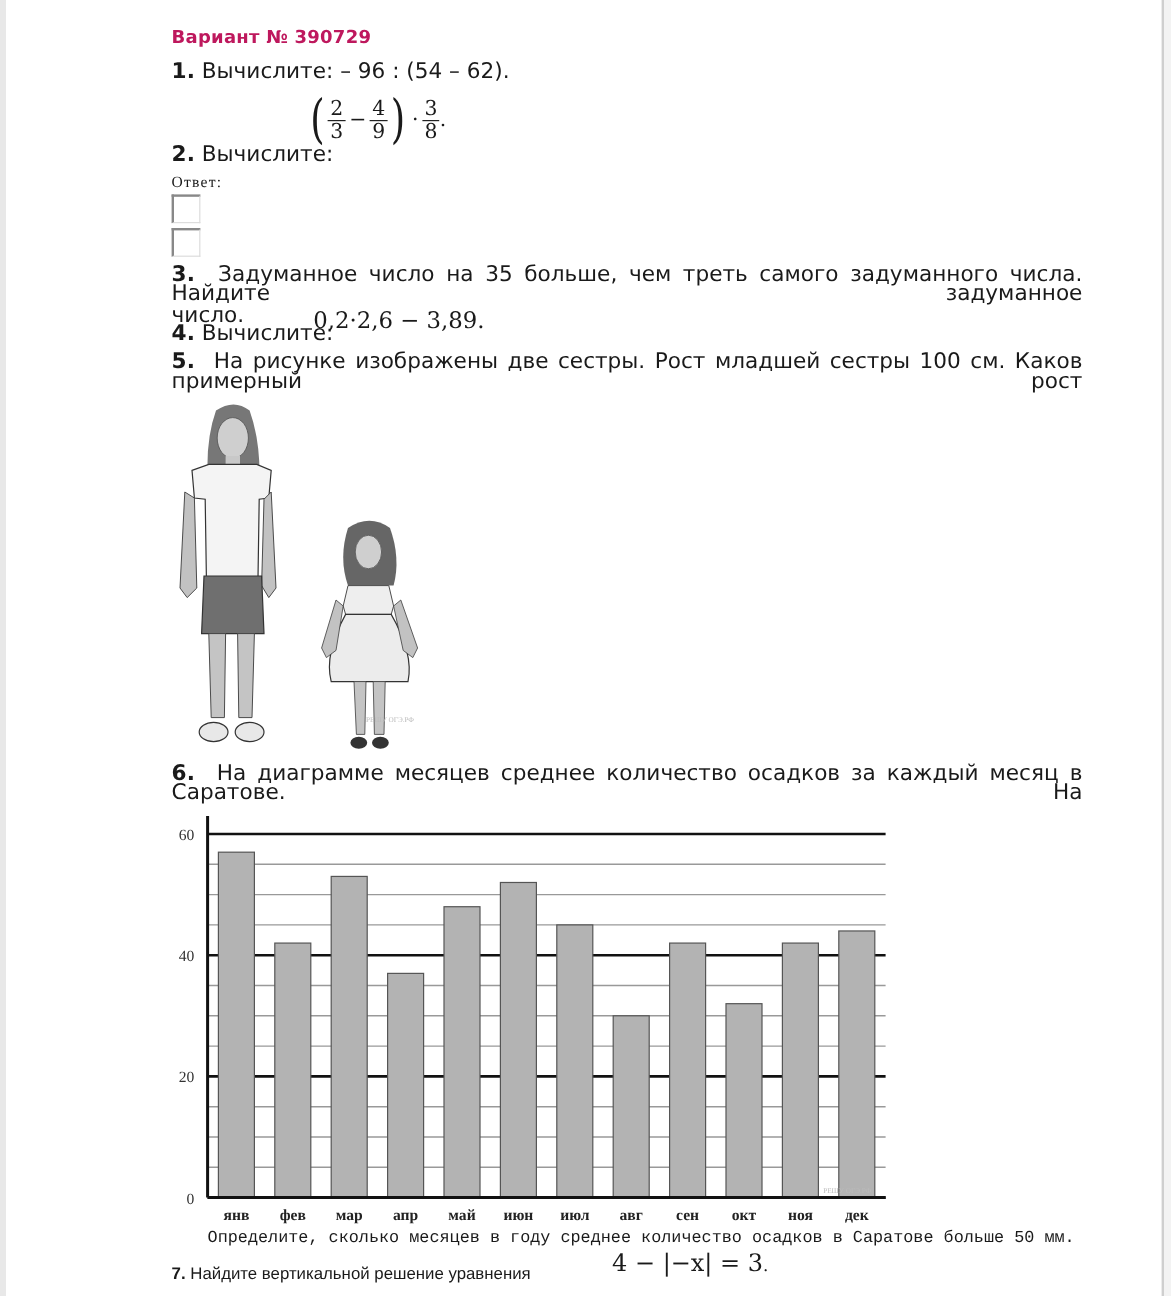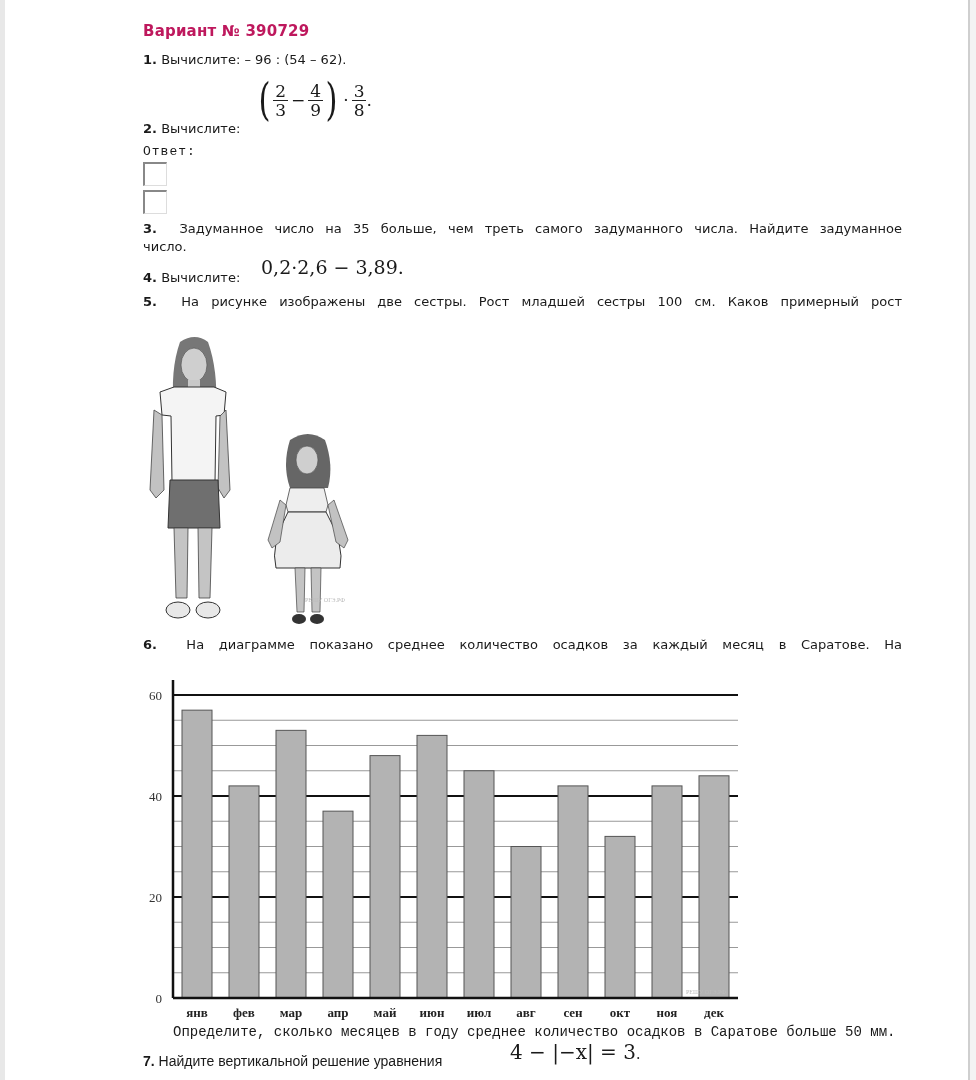--- a/index.html
+++ b/index.html
@@ -3,30 +3,30 @@
 <meta charset="utf-8">
 <style>
   html, body { margin:0; padding:0; }
   body { width:976px; height:1080px; background:#ffffff; position:relative; overflow:hidden;
          font-family:"DejaVu Sans", sans-serif; color:#1a1a1a; }
   .left-strip { position:absolute; left:0; top:0; width:5px; height:1080px; background:#e8e8e8; }
   .right-border { position:absolute; left:968px; top:0; width:2px; height:1080px; background:#cfcfcf; }
   .right-strip { position:absolute; left:970px; top:0; width:6px; height:1080px; background:#f3f3f3; }
   .abs { position:absolute; }
   .title { left:143px; top:22px; font-size:15px; font-weight:bold; color:#be185d; font-family:"DejaVu Sans", sans-serif; letter-spacing:0.2px; }
-  .txt { font-size:13px; line-height:16px; white-space:nowrap; }
+  .txt { font-size:18px; line-height:16px; white-space:nowrap; }
   .num { font-weight:bold; }
   .math { font-family:"DejaVu Serif", serif; }
   .just { text-align:justify; text-align-last:justify; white-space:normal; }
   .frac { display:inline-block; vertical-align:middle; text-align:center; font-family:"DejaVu Serif", serif; font-size:17px; line-height:18px; }
   .frac .n { display:block; padding:0 2px; border-bottom:1px solid #222; }
   .frac .d { display:block; padding:0 2px; }
   .paren { font-family:"DejaVu Serif", serif; font-size:44px; font-weight:200; vertical-align:middle; line-height:44px; display:inline-block; transform:scaleX(0.7); }
   .answer-box { position:absolute; width:24px; height:24px; border-top:2px solid #888; border-left:2px solid #888; border-right:1px solid #ddd; border-bottom:1px solid #ddd; box-sizing:border-box; background:#fff; }
-  .mono { font-family:Liberation Mono, monospace; font-size:13px; letter-spacing:1px; }
+  .mono { font-family:Liberation Serif, serif; font-size:13px; letter-spacing:1px; }
   .cond { font-family:"Liberation Sans", sans-serif; font-size:14px; }
   svg text { font-family:"Liberation Serif", serif; }
 </style>
 </head>
 <body>
 
 <div class="left-strip"></div>
 <div class="right-border"></div>
 <div class="right-strip"></div>
 
@@ -105,21 +105,21 @@
     <path d="M194 170 L188 175 L196 212 L204 218 L208 210Z" fill="#c2c2c2" stroke="#444" stroke-width="0.7"></path>
     <path d="M155 238 L165 238 L164 282 L157 282Z" fill="#c4c4c4" stroke="#444" stroke-width="0.7"></path>
     <path d="M171 238 L181 238 L180 282 L172 282Z" fill="#c4c4c4" stroke="#444" stroke-width="0.7"></path>
     <ellipse cx="159" cy="289" rx="7" ry="5" fill="#333"></ellipse>
     <ellipse cx="177" cy="289" rx="7" ry="5" fill="#333"></ellipse>
   </g>
   <text x="165" y="272" font-size="6" fill="#bbb">РЕШУ ОГЭ.РФ</text>
 </svg>
 
 <div class="abs txt" style="left:143px; top:637px; width:759px;">
-  <div class="just"><span class="num">6.</span>&nbsp; <span>На диаграмме показано среднее количество осадков за каждый месяц в Саратове. На</span></div>
+  <div class="just"><span class="num">6.</span>&nbsp; <span>На диаграмме месяцев среднее количество осадков за каждый месяц в Саратове. На</span></div>
 </div>
 
 <svg id="chart" class="abs" style="left:130px; top:680px;" width="620" height="340" viewBox="0 0 620 340">
   <g id="grid">
       <line x1="43" x2="608" y1="318" y2="318" stroke="#111" stroke-width="2.2"></line>
       <line x1="43" x2="608" y1="292.75" y2="292.75" stroke="#999" stroke-width="1.2"></line>
       <line x1="43" x2="608" y1="267.5" y2="267.5" stroke="#999" stroke-width="1.2"></line>
       <line x1="43" x2="608" y1="242.25" y2="242.25" stroke="#999" stroke-width="1.2"></line>
       <line x1="43" x2="608" y1="217" y2="217" stroke="#111" stroke-width="2.2"></line>
       <line x1="43" x2="608" y1="191.75" y2="191.75" stroke="#999" stroke-width="1.2"></line>

